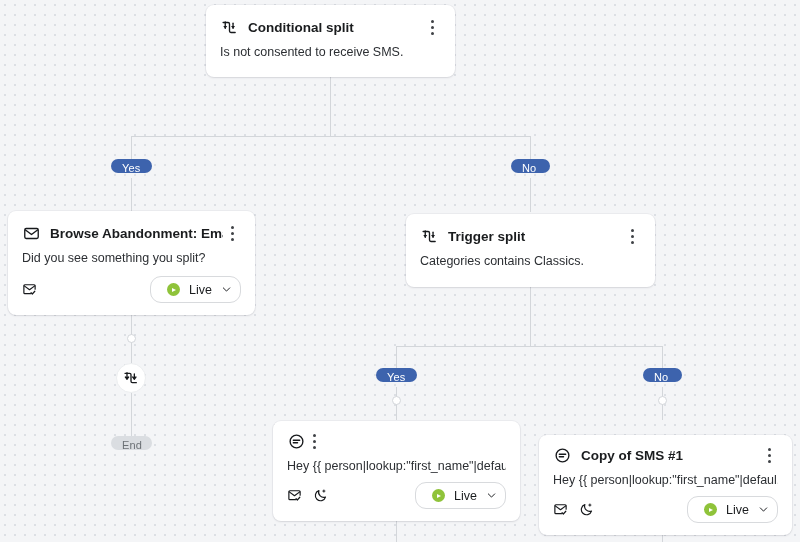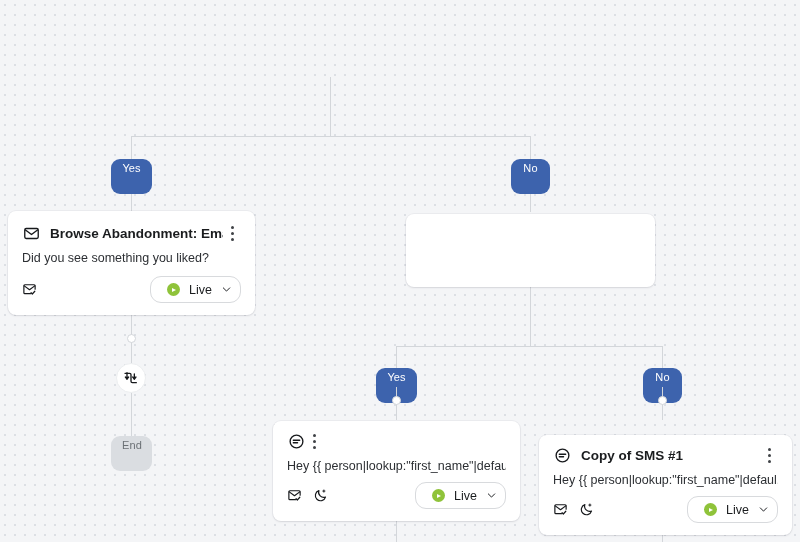--- a/index.html
+++ b/index.html
@@ -23,29 +23,28 @@
   .dot {
     position: absolute;
     width: 9px; height: 9px;
     border-radius: 50%;
     background: #fff;
     border: 1px solid #d3d6da;
   }
   
   .pill {
     position: absolute;
-    height: 35px;
+    height: 14px;
     padding: 0 11px;
     border-radius: 9px;
     background: #3d63ad;
     color: #ffffff;
     font-size: 11px;
     line-height: 18px;
     font-weight: 400;
-    text-align: center;
     letter-spacing: .1px;
   }
   .pill-end {
     background: #dadde1;
     color: #6b7075;
   }
   
   .round-node {
     position: absolute;
     width: 30px; height: 30px;
@@ -179,37 +178,57 @@
   <div class="pill" style="left:643px; top:368px; width:39px;">No</div>
 
   <div class="conn vline" style="left:396px; top:387px; height:33px;"></div>
   <div class="conn vline" style="left:662px; top:387px; height:33px;"></div>
   <div class="dot" style="left:392px; top:396px;"></div>
   <div class="dot" style="left:658px; top:396px;"></div>
 
   <div class="conn vline" style="left:396px; top:521px; height:21px;"></div>
   <div class="conn vline" style="left:662px; top:521px; height:21px;"></div>
 
+  <div class="card" style="left:206px; top:5px; width:249px; height:72px;">
+    <div class="card-head">
+      <span class="card-icon">
+        <svg width="17" height="17" viewBox="0 0 24 24">
+          <path d="M3 5h7a2 2 0 0 1 2 2v10a2 2 0 0 0 2 2h6" fill="none" stroke="#17191c" stroke-width="1.9" stroke-linecap="round" stroke-linejoin="round"></path>
+          <path d="M6 4v9" fill="none" stroke="#17191c" stroke-width="1.9" stroke-linecap="round"></path>
+          <path d="M3.2 10l2.8 3.8 2.8-3.8z" fill="#17191c"></path>
+          <path d="M17 6v7" fill="none" stroke="#17191c" stroke-width="1.9" stroke-linecap="round"></path>
+          <path d="M14.2 10l2.8 3.8 2.8-3.8z" fill="#17191c"></path>
+        </svg>
+      </span>
+      <span class="card-title">Conditional split</span>
+      <span class="kebab">
+          <span></span>
+          <span></span>
+          <span></span>
+        </span>
+    </div>
+    <div class="card-body">Is not consented to receive SMS.</div>
+  </div>
 
   <div class="card" style="left:8px; top:211px; width:247px; height:104px;">
     <div class="card-head">
       <span class="card-icon">
         <svg width="17" height="17" viewBox="0 0 24 24">
           <rect x="2.5" y="5" width="19" height="14" rx="2" fill="none" stroke="#17191c" stroke-width="1.9"></rect>
           <path d="M3.5 7l8.5 6.5L20.5 7" fill="none" stroke="#17191c" stroke-width="1.9" stroke-linecap="round" stroke-linejoin="round"></path>
         </svg>
       </span>
       <span class="card-title">Browse Abandonment: Email...</span>
       <span class="kebab">
           <span></span>
           <span></span>
           <span></span>
         </span>
     </div>
-    <div class="card-body">Did you see something you liked?</div>
+    <div class="card-body">Did you see something you split?</div>
     <div class="card-foot">
       <span class="foot-icons">
         <span class="fi">
           <svg width="15" height="15" viewBox="0 0 24 24">
             <path d="M21 11.5V6a1.6 1.6 0 0 0-1.6-1.6H4.6A1.6 1.6 0 0 0 3 6v11a1.6 1.6 0 0 0 1.6 1.6h9" fill="none" stroke="#17191c" stroke-width="1.9" stroke-linecap="round"></path>
             <path d="M3.6 6.2L12 12.4l8.4-6.2" fill="none" stroke="#17191c" stroke-width="1.9" stroke-linecap="round" stroke-linejoin="round"></path>
             <path d="M14.5 17.2l2 2 4-4.4" fill="none" stroke="#17191c" stroke-width="1.9" stroke-linecap="round" stroke-linejoin="round"></path>
           </svg>
         </span>
       </span>
@@ -221,20 +240,38 @@
         <span class="chev">
           <svg width="11" height="11" viewBox="0 0 24 24">
               <path d="M5 8.5l7 7 7-7" fill="none" stroke="#17191c" stroke-width="2.1" stroke-linecap="round" stroke-linejoin="round"></path>
             </svg>
         </span>
       </span>
     </div>
   </div>
 
   <div class="card" style="left:406px; top:214px; width:249px; height:73px;">
+    <div class="card-head">
+      <span class="card-icon">
+        <svg width="17" height="17" viewBox="0 0 24 24">
+          <path d="M3 5h7a2 2 0 0 1 2 2v10a2 2 0 0 0 2 2h6" fill="none" stroke="#17191c" stroke-width="1.9" stroke-linecap="round" stroke-linejoin="round"></path>
+          <path d="M6 4v9" fill="none" stroke="#17191c" stroke-width="1.9" stroke-linecap="round"></path>
+          <path d="M3.2 10l2.8 3.8 2.8-3.8z" fill="#17191c"></path>
+          <path d="M17 6v7" fill="none" stroke="#17191c" stroke-width="1.9" stroke-linecap="round"></path>
+          <path d="M14.2 10l2.8 3.8 2.8-3.8z" fill="#17191c"></path>
+        </svg>
+      </span>
+      <span class="card-title">Trigger split</span>
+      <span class="kebab">
+          <span></span>
+          <span></span>
+          <span></span>
+        </span>
+    </div>
+    <div class="card-body">Categories contains Classics.</div>
   </div>
 
   <div class="card" style="left:273px; top:421px; width:247px; height:100px;">
     <div class="card-head">
       <span class="card-icon">
         <svg width="17" height="17" viewBox="0 0 24 24">
           <circle cx="12" cy="12" r="9" fill="none" stroke="#17191c" stroke-width="1.9"></circle>
           <path d="M7.5 10.2h9M7.5 13.8h6" fill="none" stroke="#17191c" stroke-width="1.9" stroke-linecap="round"></path>
         </svg>
       </span>

